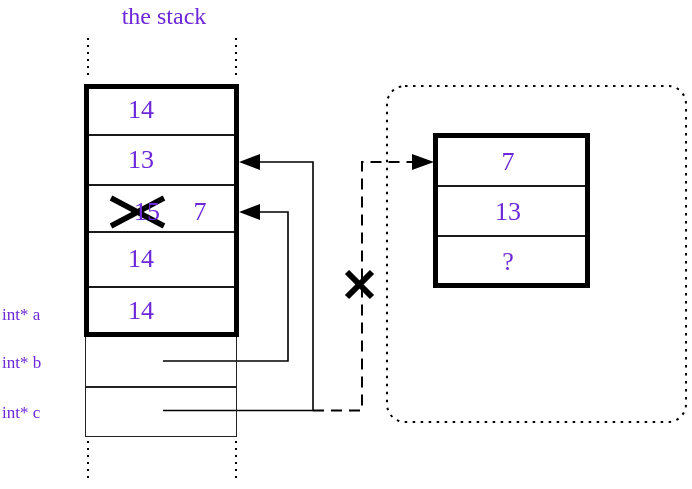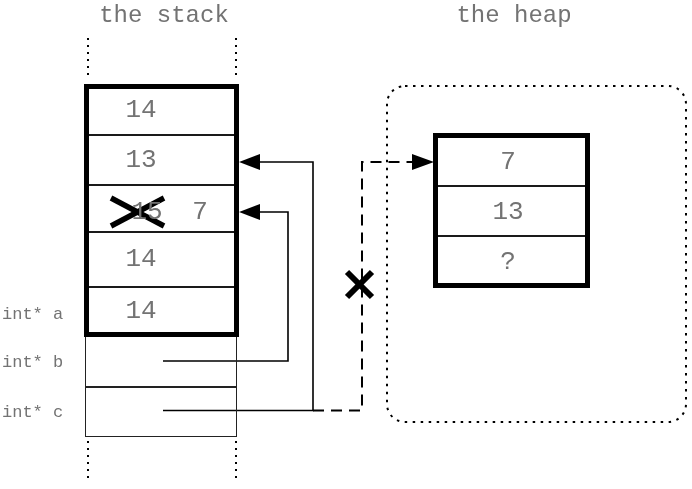--- a/index.html
+++ b/index.html
@@ -2,22 +2,22 @@
 <html><head>
 <meta charset="utf-8">
 <style>
   html, body { margin: 0; padding: 0; background: #ffffff; }
   * { box-sizing: border-box; }
   .canvas {
     position: relative;
     width: 692px;
     height: 482px;
     background: #ffffff;
-    font-family: Liberation Mono, monospace;
-    color: #737373;
+    font-family: Liberation Serif, serif;
+    color: #6d28d9;
     overflow: hidden;
   }
   .title {
     position: absolute;
     top: 2px;
     transform: translateX(-50%);
     font-size: 24px;
     line-height: 28px;
     white-space: nowrap;
   }
@@ -69,21 +69,20 @@
     line-height: 26px;
     white-space: nowrap;
   }
 </style>
 </head>
 <body>
 
 <div class="canvas">
 
   <div class="title" style="left:164px;">the stack</div>
-  <div class="title" style="left:514px;">the heap</div>
 
   <svg class="lines" viewBox="0 0 692 489">
 
     <g stroke="#000" stroke-width="2" stroke-dasharray="2 5">
       <line x1="88" y1="38" x2="88" y2="76"></line>
       <line x1="236" y1="38" x2="236" y2="76"></line>
       <line x1="88" y1="441" x2="88" y2="488"></line>
       <line x1="236" y1="441" x2="236" y2="488"></line>
     </g>
 

